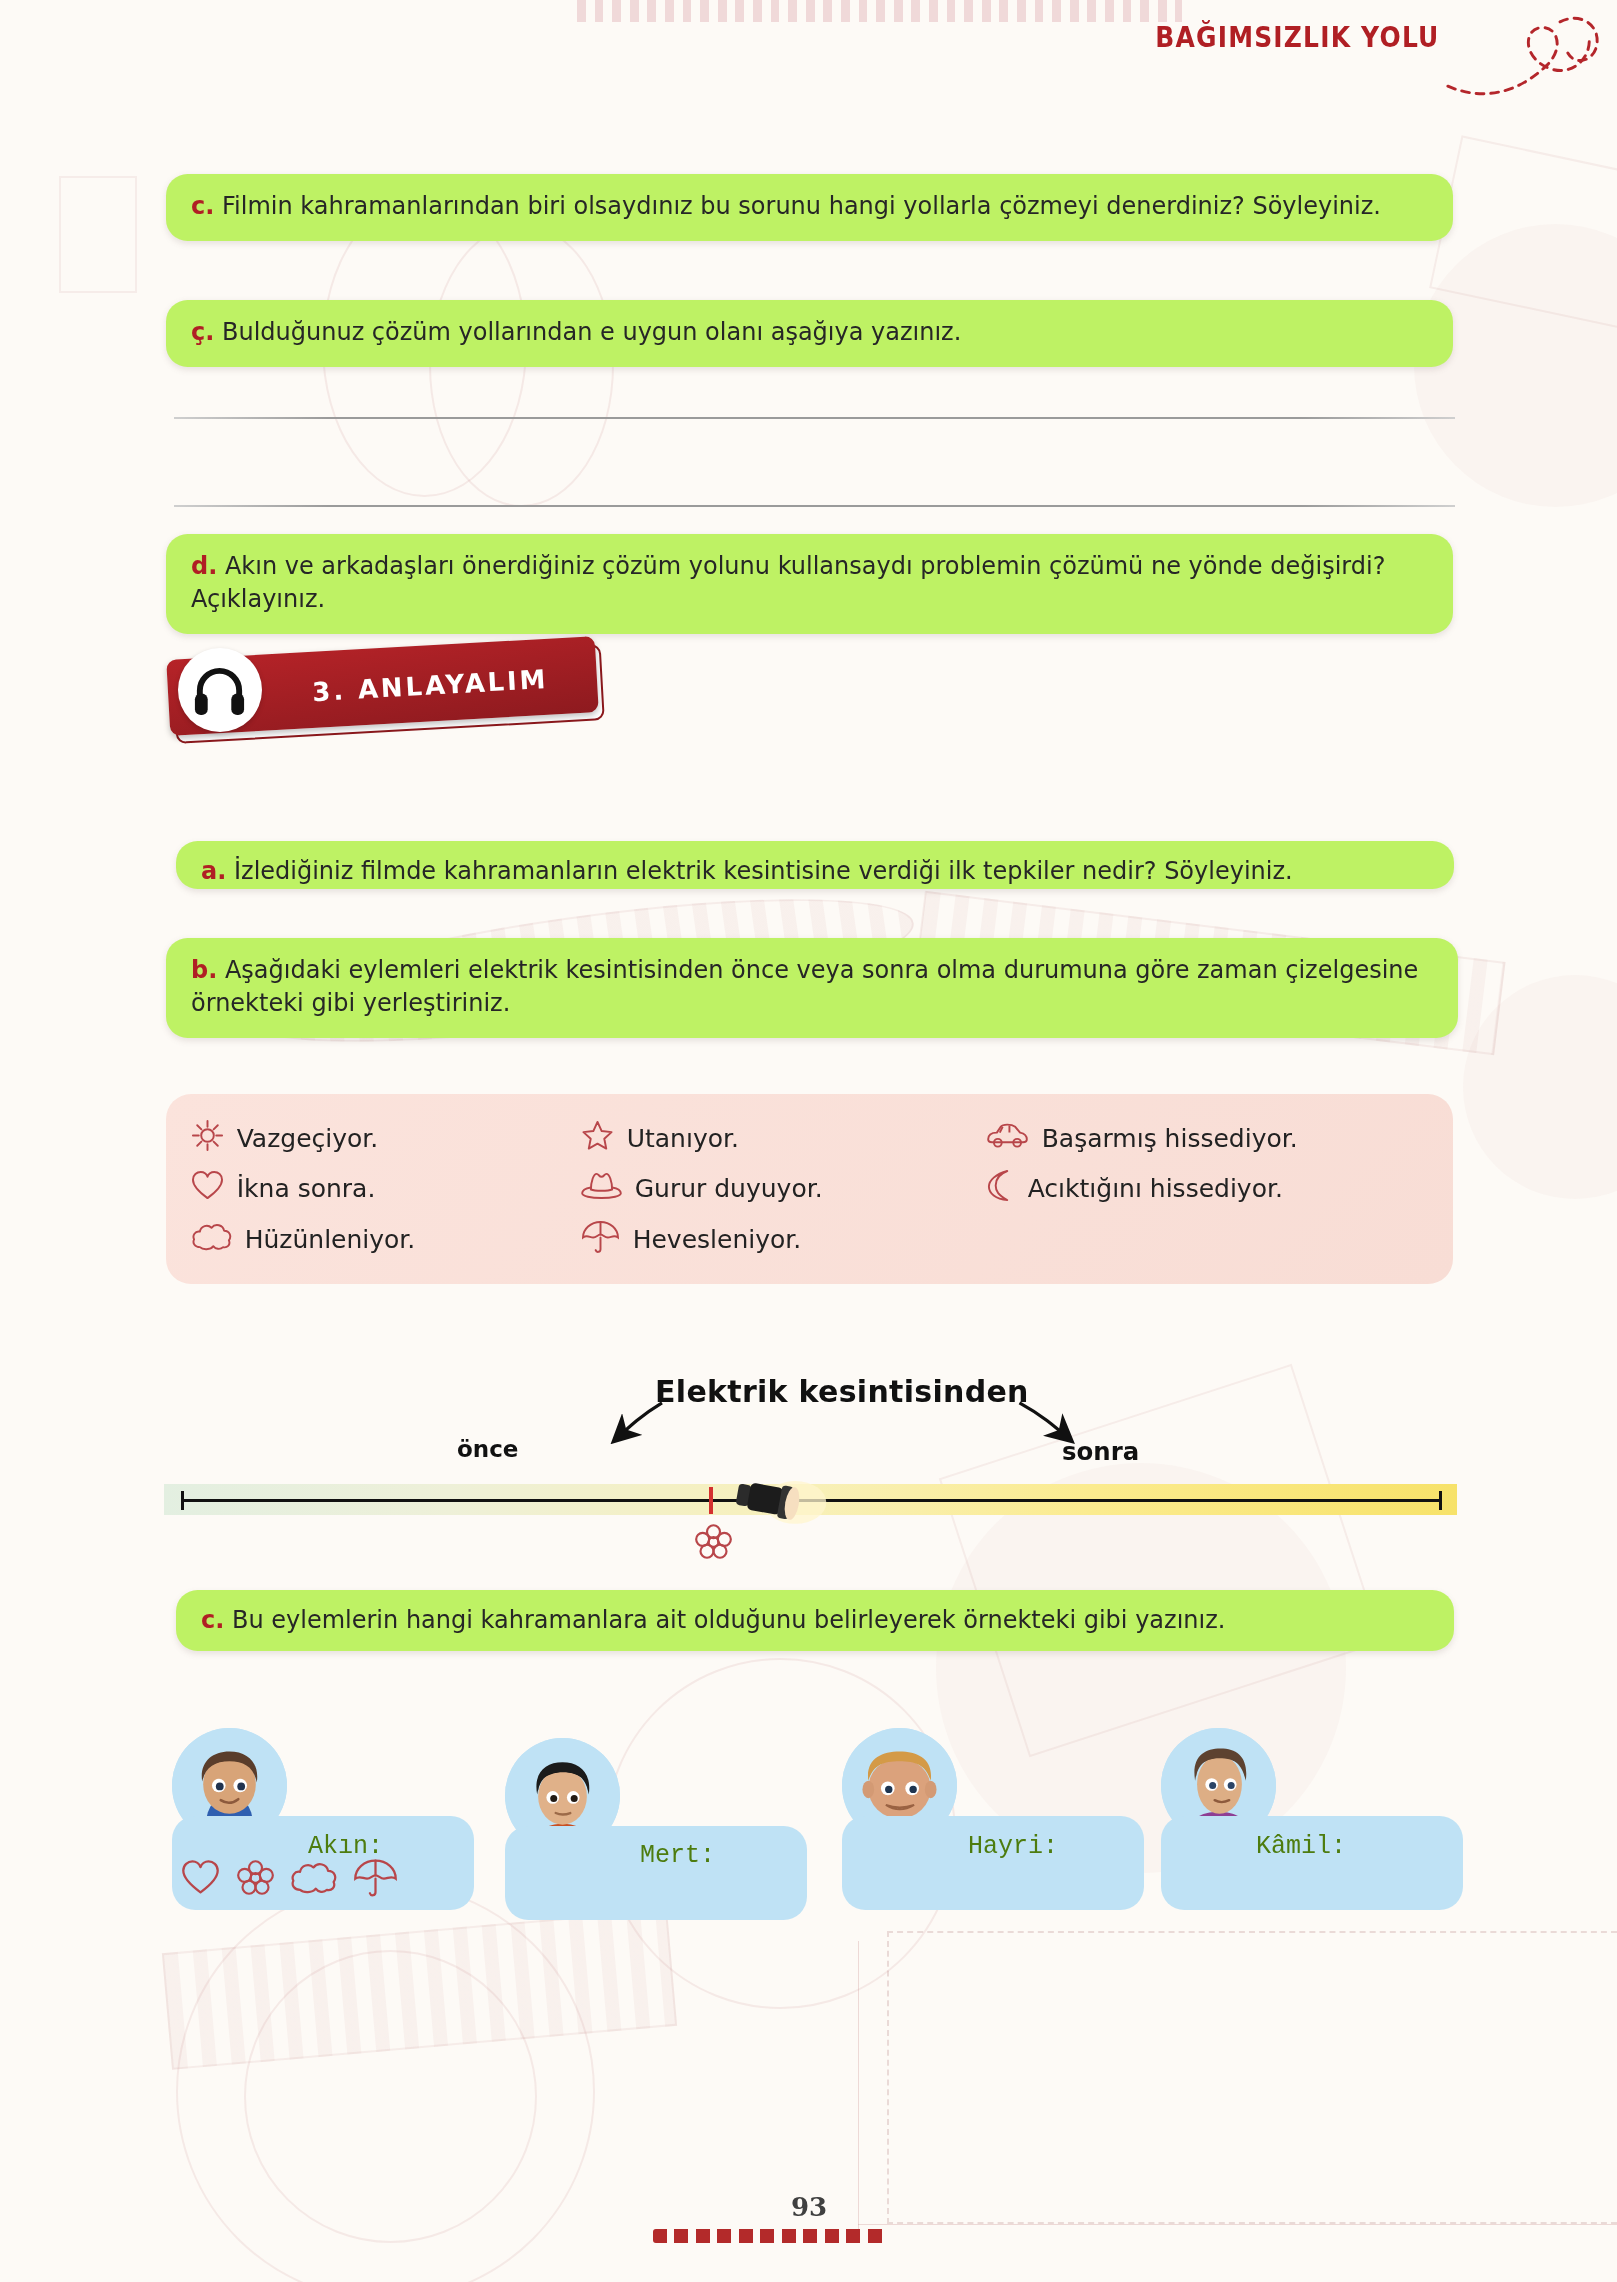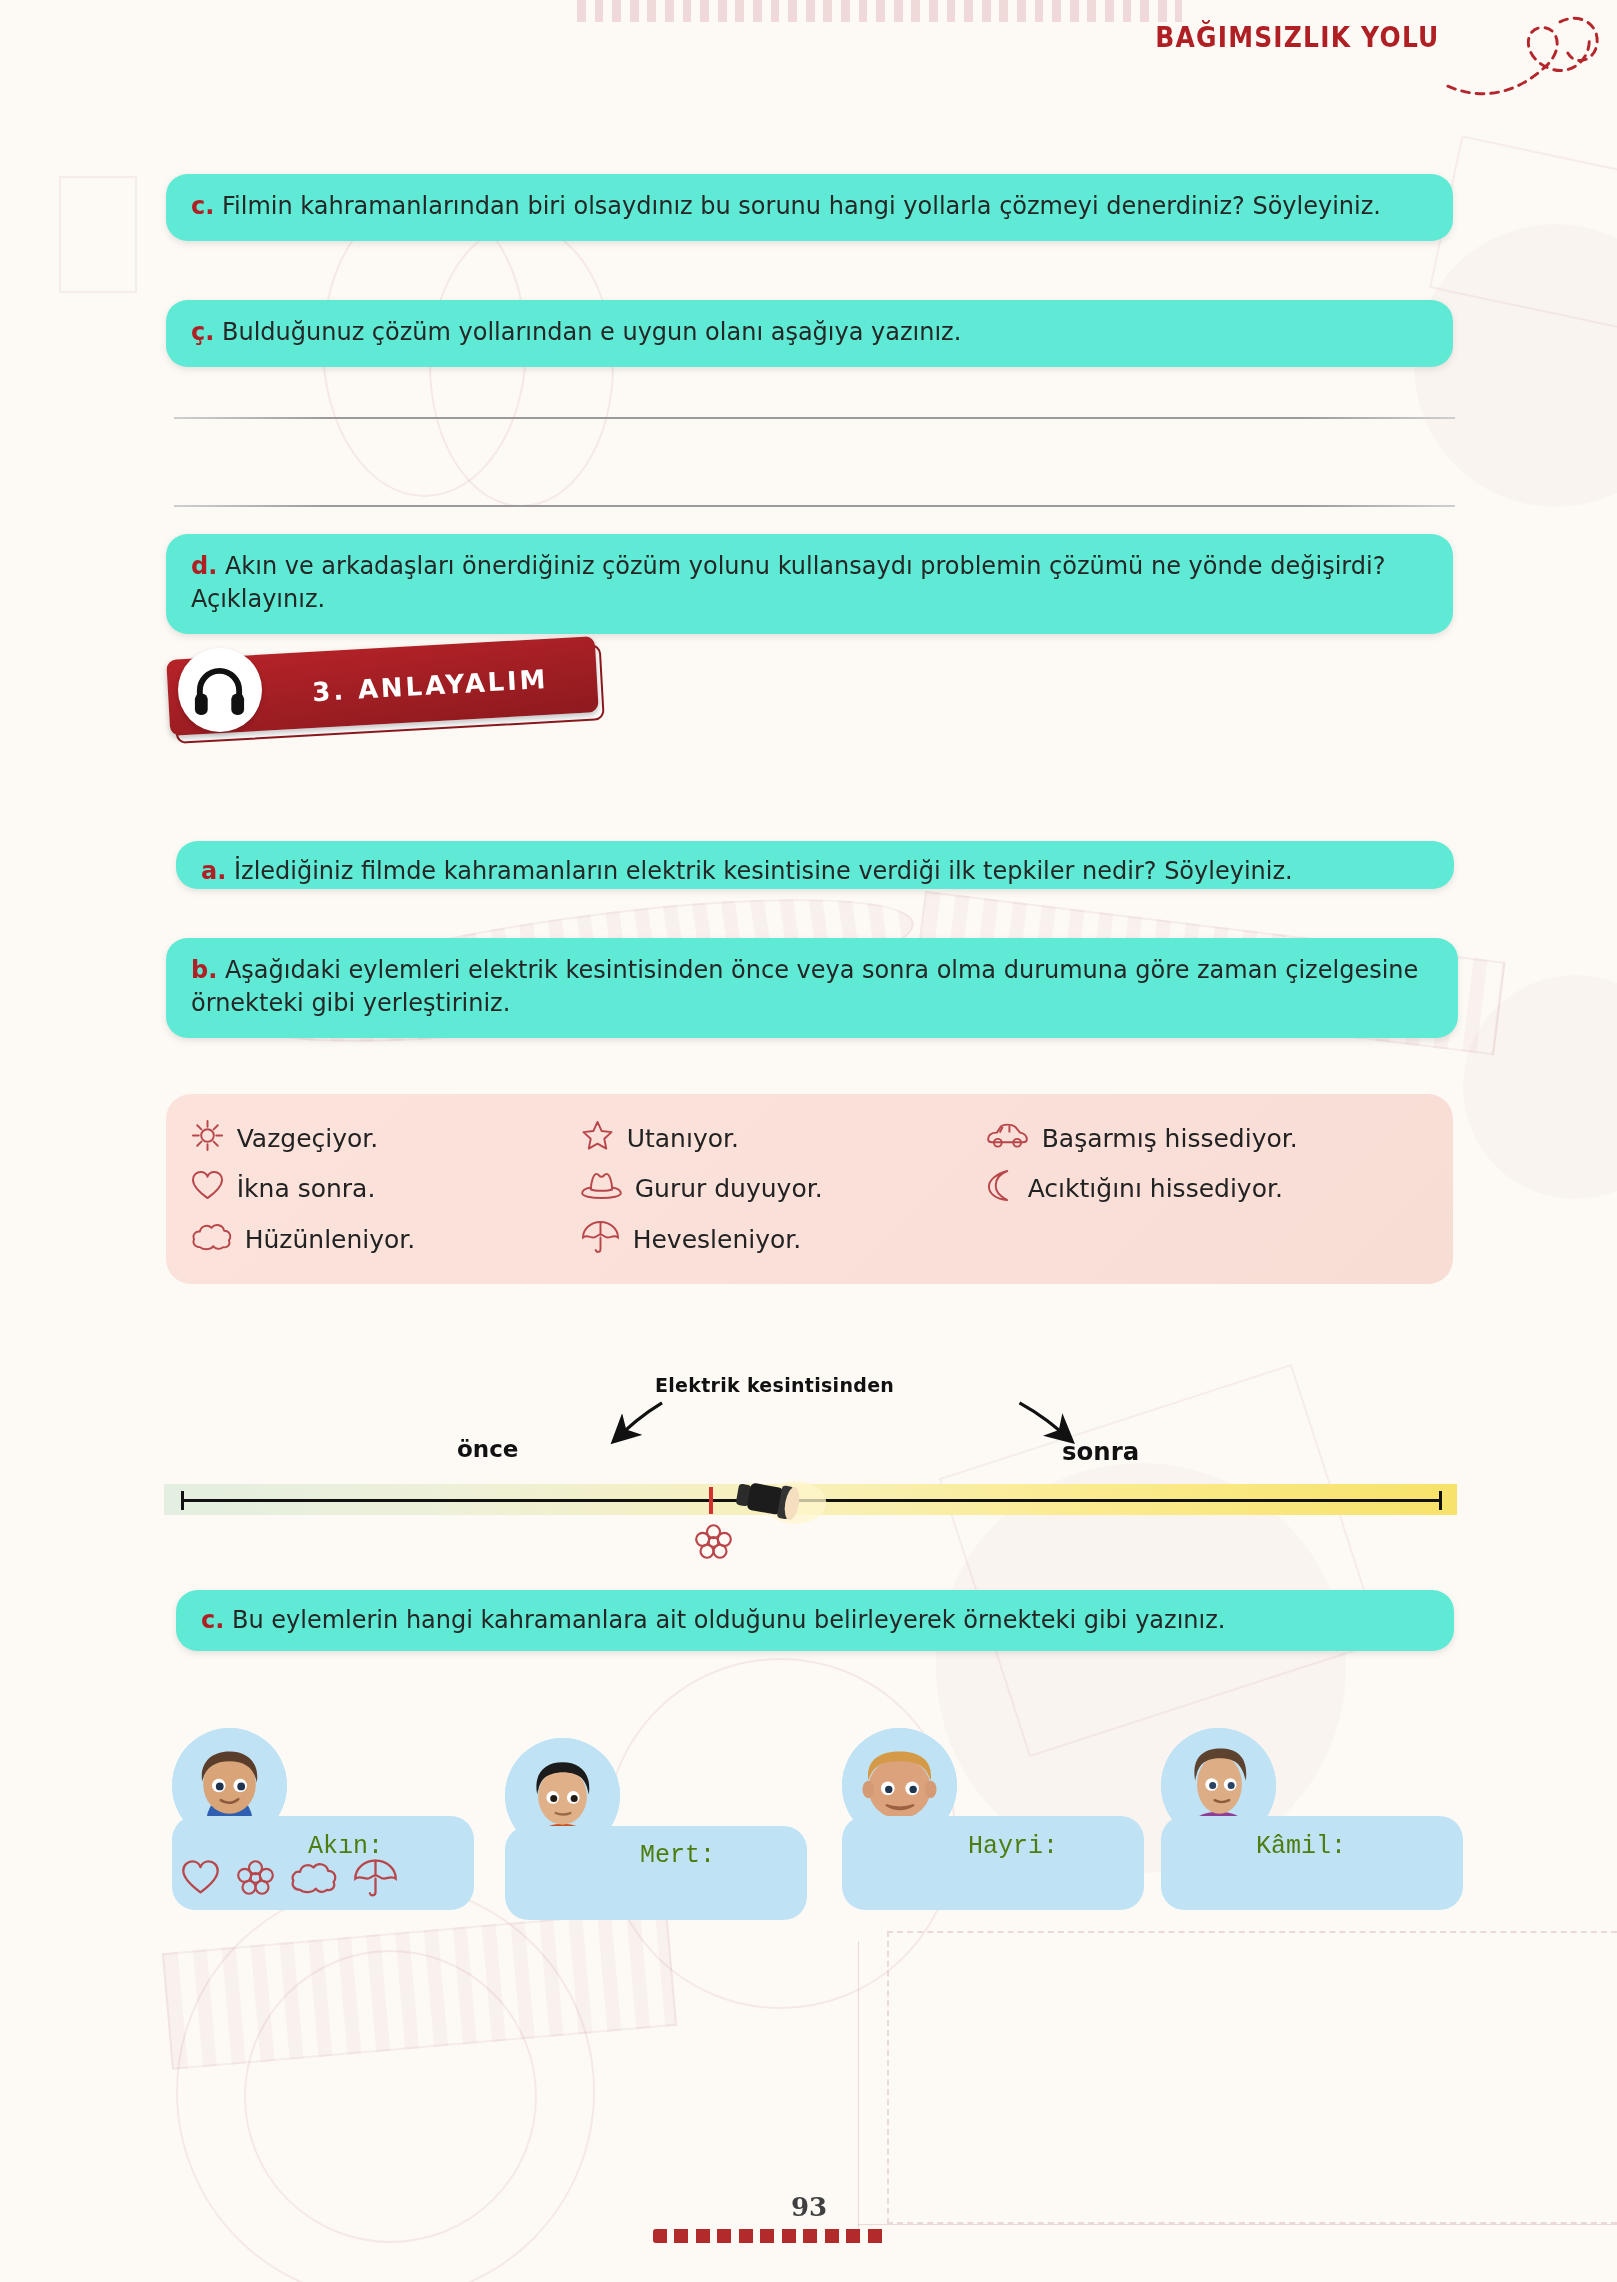--- a/index.html
+++ b/index.html
@@ -60,21 +60,21 @@
     transform: scaleX(0.86);
     transform-origin: right center;
   }
   .header-swirl { position: absolute; top: 7.8px; right: 19.5px; }
 
   
   .page { position: absolute; inset: 0; }
 
   .qbox {
     position: absolute;
-    background: #5eead4;
+    background: #bef264;
     border-radius: 21.5px;
     box-shadow: 0 2.9px 6.8px rgba(120,100,100,0.16);
     padding: 15.6px 25px 17.6px 25px;
     font-size: 24px;
     line-height: 1.40;
     color: #262626;
     font-family: "DejaVu Sans", sans-serif;
   }
   .qlabel { color: #b01f24; font-weight: 700; }
 
@@ -145,21 +145,21 @@
 
   
   .tl-label {
     position: absolute;
     font-weight: 700;
     font-family: "DejaVu Sans", sans-serif;
     color: #111;
   }
   .tl-main {
     top: 1374px; left: 655px;
-    font-size: 19px;
+    font-size: 30px;
     letter-spacing: 0.3px;
   }
   .tl-once { top: 1436px; left: 457px; font-size: 23px; }
   .tl-sonra { top: 1437px; left: 1062px; font-size: 24.4px; }
 
   .tl-bandwrap {
     position: absolute;
     left: 164px; top: 1484px;
     width: 1293px; height: 31px;
     background: linear-gradient(to right,

